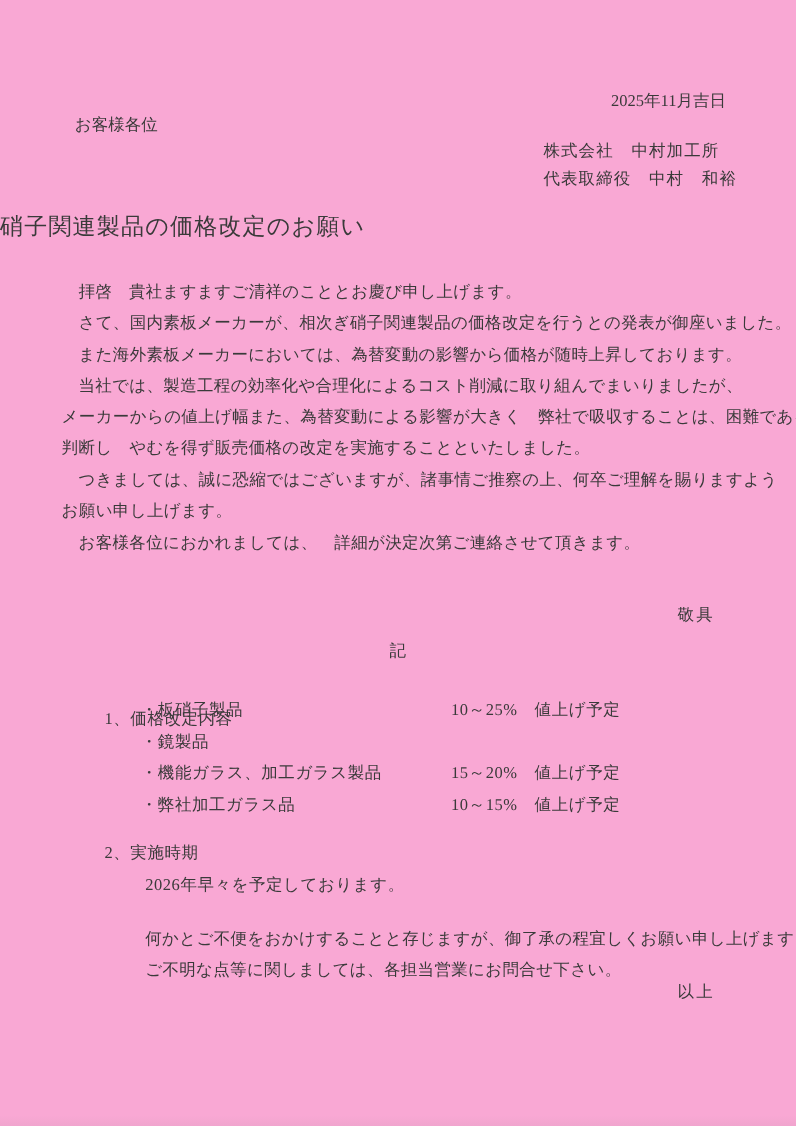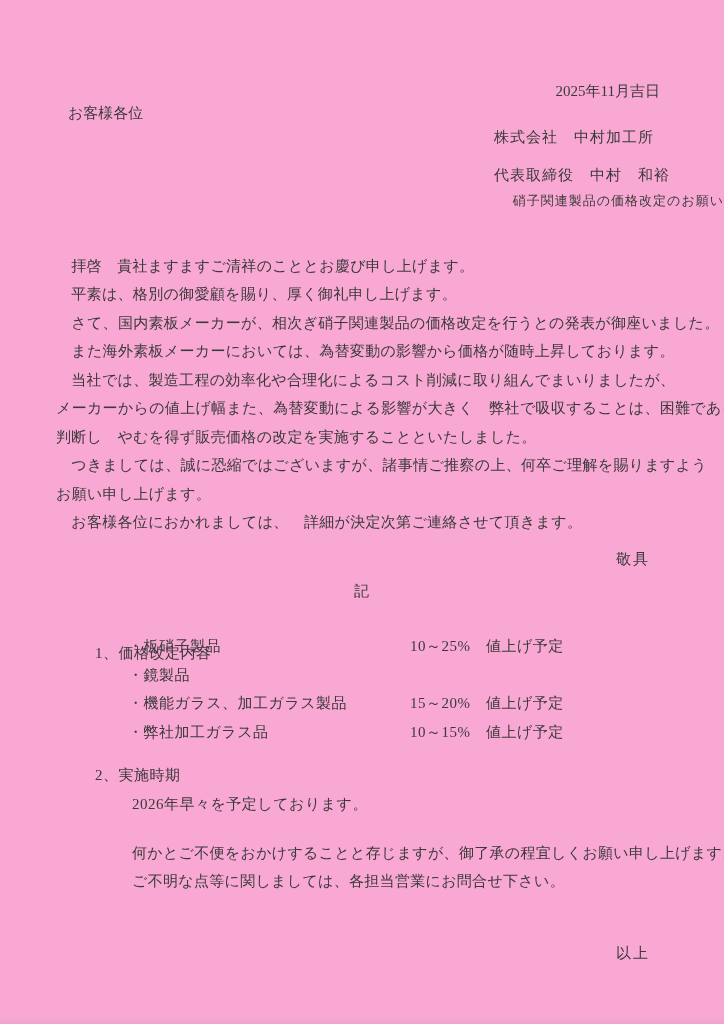--- a/index.html
+++ b/index.html
@@ -19,55 +19,54 @@
     position: absolute;
     left: 0; right: 0; bottom: 0;
     height: 10px;
     background: linear-gradient(to bottom, rgba(255,255,255,0), rgba(120,120,120,0.07));
     pointer-events: none;
   }
   .abs { position: absolute; white-space: nowrap; }
   .date-line       { top: 82px;  right: 64px; }
   .recipient       { top: 104px; left: 68px; }
   .sender-company  { top: 128px; left: 494px; letter-spacing: 1px; }
-  .sender-rep      { top: 166px; left: 494px; letter-spacing: 1px; }
-  .doc-title       { top: 192px; left: 0; width: 724px; text-align: right;
-                     font-size: 13px; letter-spacing: 1px; white-space: nowrap; }
+  .sender-rep      { top: 153px; left: 494px; letter-spacing: 1px; }
+  .doc-title       { top: 192px; left: 0; width: 724px; text-align: left;
+                     font-size: 21px; letter-spacing: 1px; white-space: nowrap; }
   .body-block      { top: 252px; left: 56px; width: 620px; }
   .body-line       { line-height: 28.45px; height: 28.45px; white-space: nowrap; letter-spacing: 0.3px; }
   .closing         { top: 550px; right: 74px; letter-spacing: 2px; }
   .record-marker   { top: 582px; left: 0; width: 724px; text-align: center; letter-spacing: 1px; }
   .s1-heading      { top: 608px; left: 95px; letter-spacing: 0.5px; margin-top: 36px; }
   .price-list      { top: 632px; left: 128px; width: 480px; }
   .price-row       { position: relative; height: 28.5px; line-height: 28.5px; white-space: nowrap; }
   .price-label     { letter-spacing: 0.5px; }
   .price-value     { position: absolute; left: 282px; top: 0; letter-spacing: 0.5px; text-align: center; }
   .s2-heading      { top: 766px; left: 95px; letter-spacing: 0.5px; }
   .s2-schedule     { top: 795px; left: 132px; letter-spacing: 0.5px; }
   .s2-note1        { top: 844px; left: 132px; letter-spacing: 0.3px; }
   .s2-note2        { top: 872px; left: 132px; letter-spacing: 0.3px; }
-  .end-marker      { top: 944px; right: 74px; letter-spacing: 2px; }
+  .end-marker      { top: 892px; right: 74px; letter-spacing: 2px; }
 </style>
 </head>
 <body>
 
 <div class="page">
 
   <div class="abs date-line">2025年11月吉日</div>
 
   <div class="abs recipient">お客様各位</div>
 
   <div class="abs sender-company">株式会社　中村加工所</div>
   <div class="abs sender-rep">代表取締役　中村　和裕</div>
 
   <div class="abs doc-title">硝子関連製品の価格改定のお願い</div>
 
   <div class="abs body-block">
     <div class="body-line">　拝啓　貴社ますますご清祥のこととお慶び申し上げます。</div>
-    <div class="body-line">　平素は、格別の御愛顧を賜り、厚く御礼申し上げます。</div>
     <div class="body-line">　さて、国内素板メーカーが、相次ぎ硝子関連製品の価格改定を行うとの発表が御座いました。</div>
     <div class="body-line">　また海外素板メーカーにおいては、為替変動の影響から価格が随時上昇しております。</div>
     <div class="body-line">　当社では、製造工程の効率化や合理化によるコスト削減に取り組んでまいりましたが、</div>
     <div class="body-line">メーカーからの値上げ幅また、為替変動による影響が大きく　弊社で吸収することは、困難であると</div>
     <div class="body-line">判断し　やむを得ず販売価格の改定を実施することといたしました。</div>
     <div class="body-line">　つきましては、誠に恐縮ではございますが、諸事情ご推察の上、何卒ご理解を賜りますよう　よろしく</div>
     <div class="body-line">お願い申し上げます。</div>
     <div class="body-line">　お客様各位におかれましては、　詳細が決定次第ご連絡させて頂きます。</div>
   </div>
 

